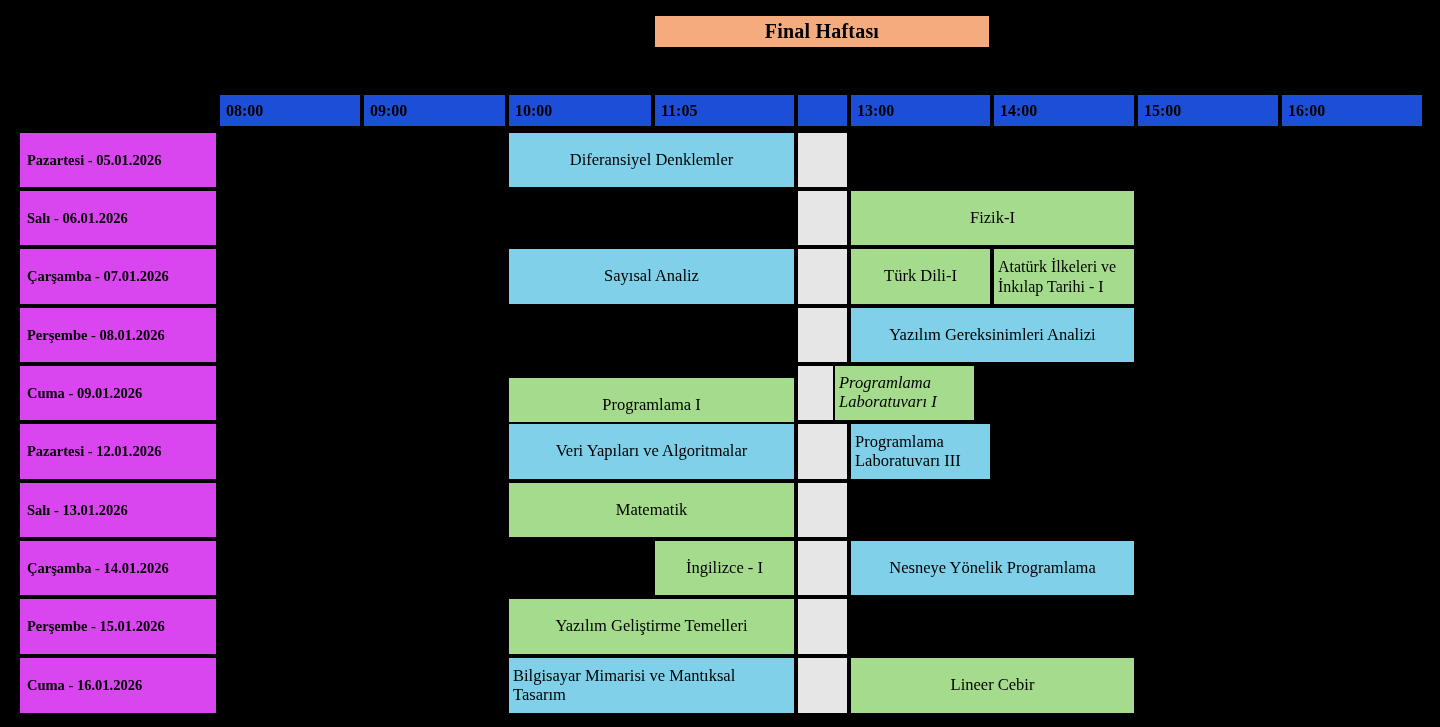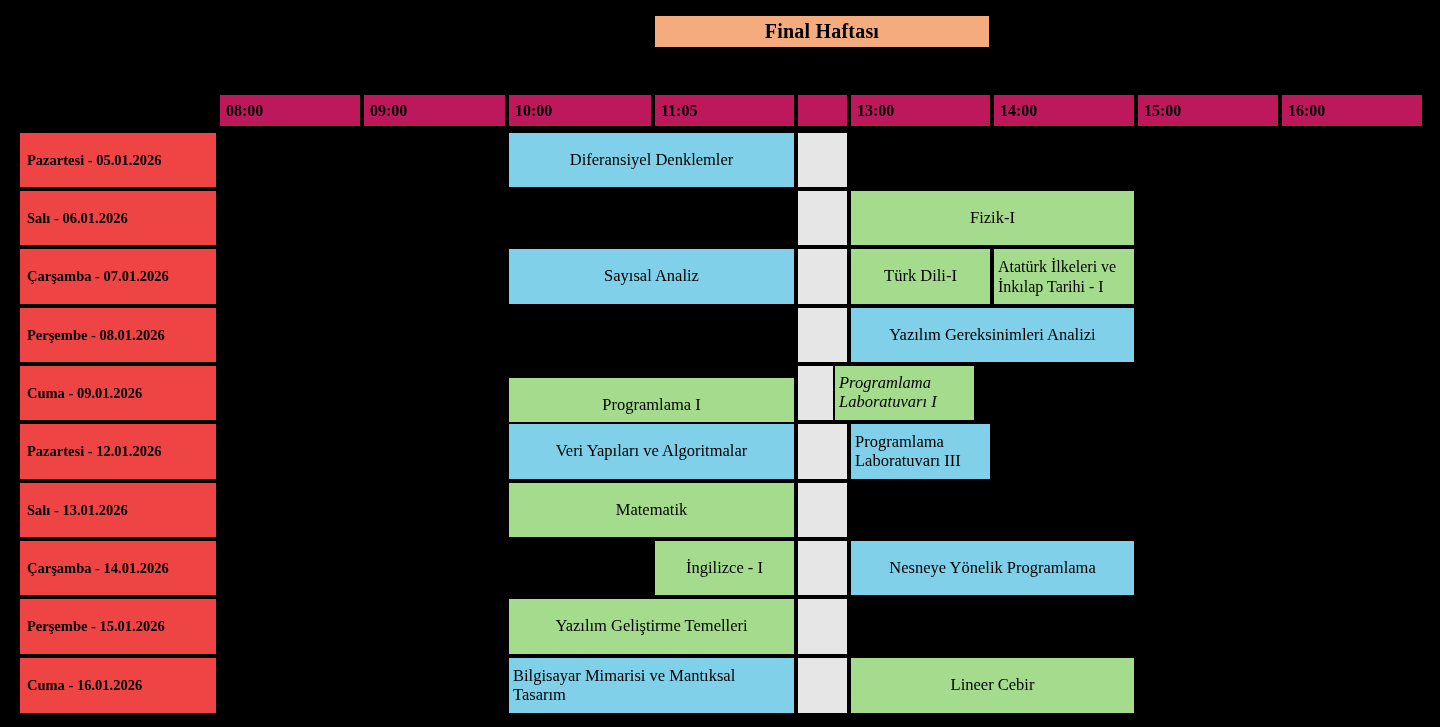--- a/index.html
+++ b/index.html
@@ -46,38 +46,38 @@
     position: absolute;
     left: 0px;
     top: 0px;
     width: 1440px;
     height: 727px;
   }
 
   
   .time-head {
     position: absolute;
-    background: #be185d;
+    background: #1d4ed8;
     border: 2px solid #000000;
     box-sizing: border-box;
     font-weight: bold;
     font-size: 16px;
     display: flex;
     align-items: center;
     padding-left: 6px;
     height: 35px;
     top: 93px;
   }
 
   
   .day-cell {
     position: absolute;
     left: 18px;
     width: 200px;
-    background: #ef4444;
+    background: #d946ef;
     border: 2px solid #000000;
     box-sizing: border-box;
     font-weight: bold;
     font-size: 14.5px;
     display: flex;
     align-items: center;
     padding-left: 7px;
   }
 
   

